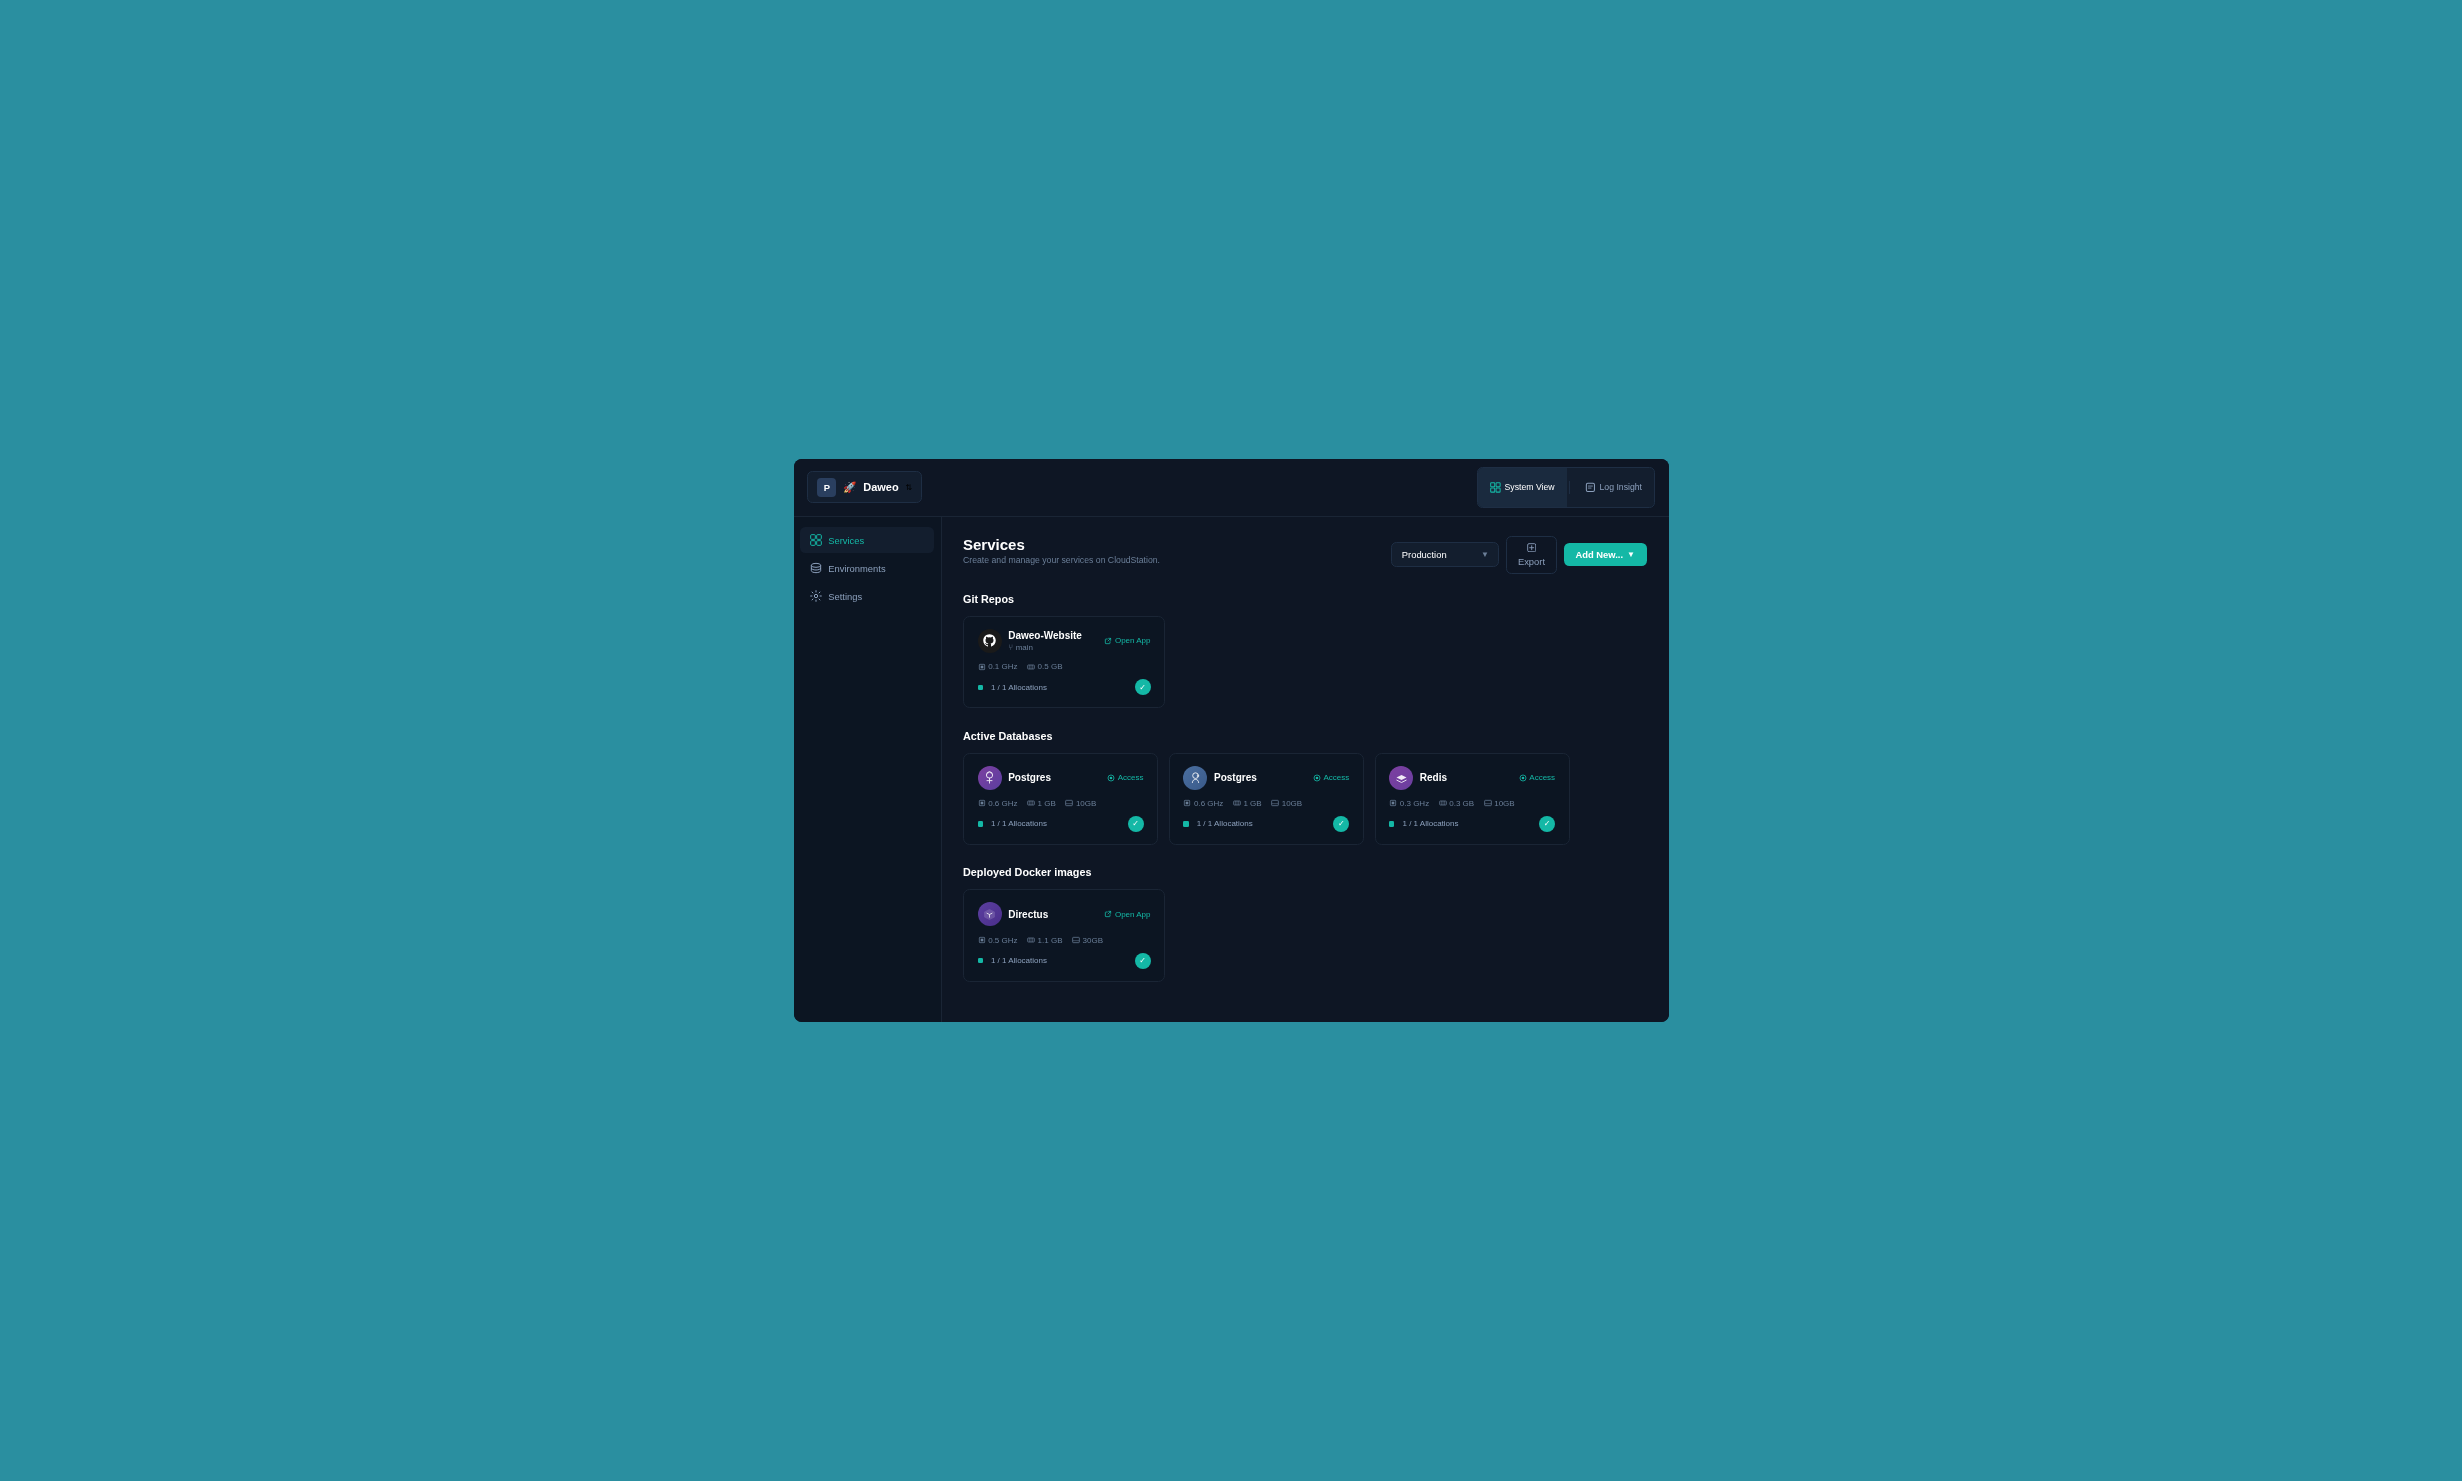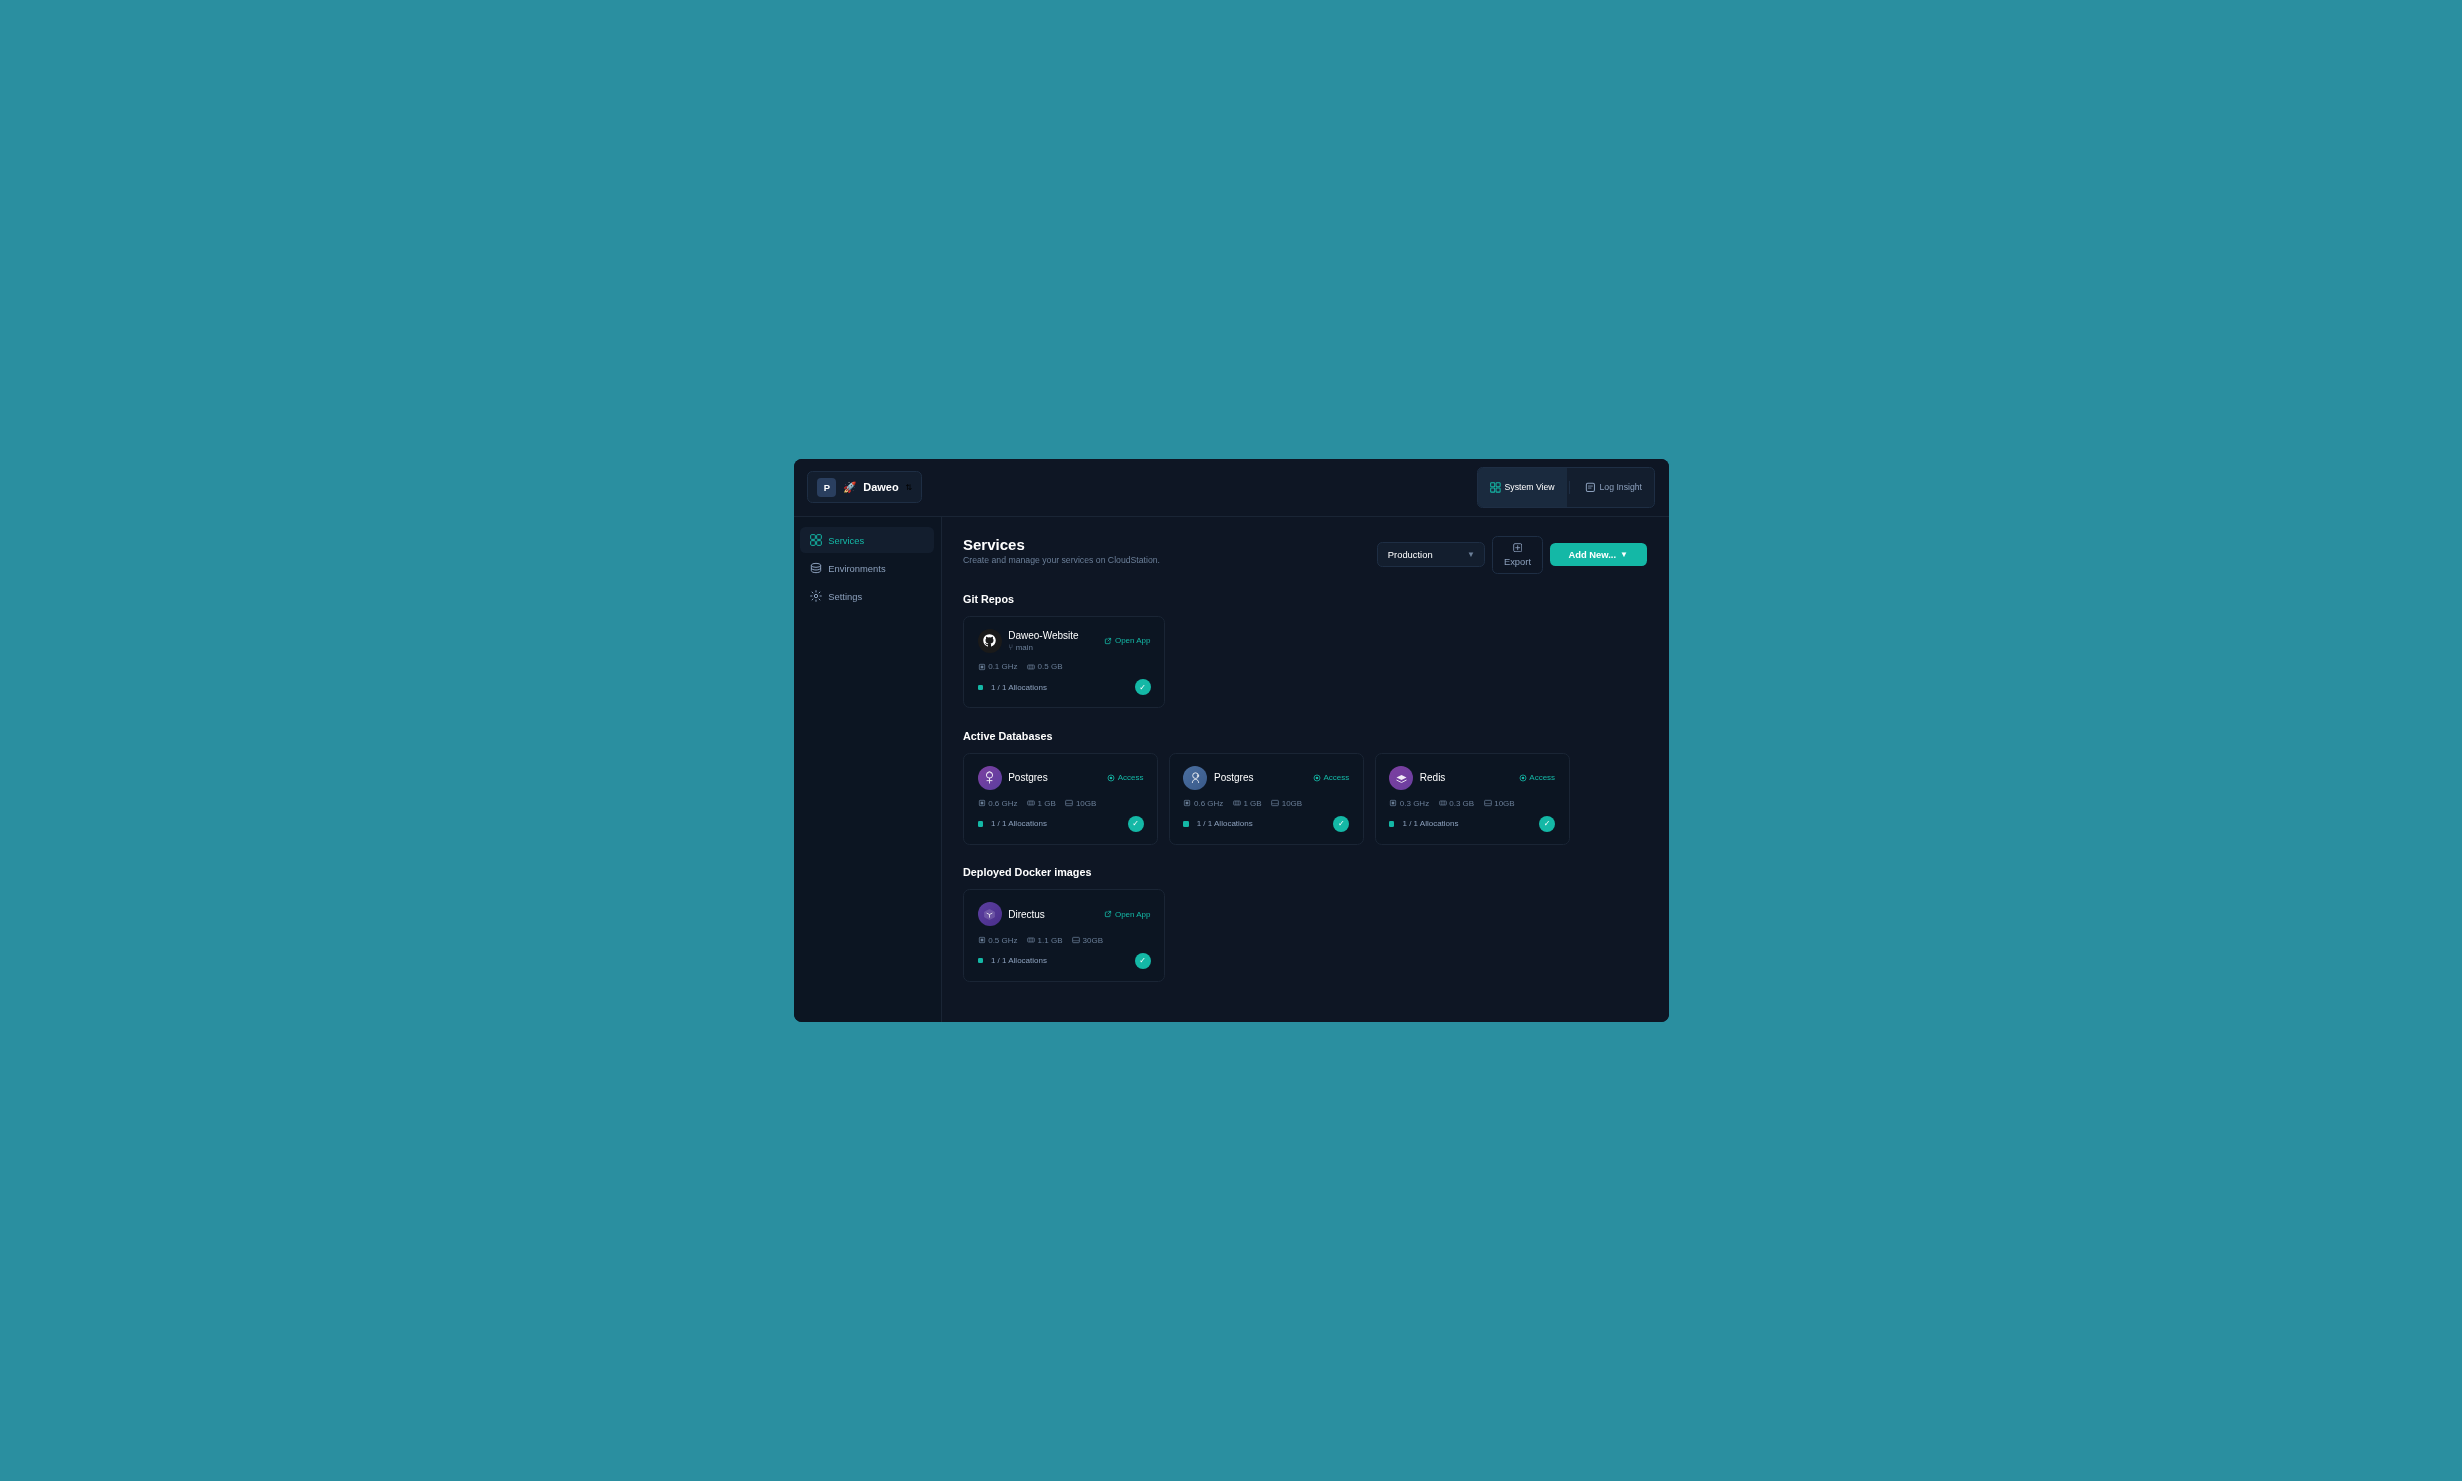--- a/index.html
+++ b/index.html
@@ -165,21 +165,21 @@
       cursor: pointer;
       flex-direction: column;
     }
     .add-btn {
       display: flex;
       align-items: center;
       gap: 4px;
       background: #14b8a6;
       border: none;
       border-radius: 5.4px;
-      padding: 6px 19px;
+      padding: 6px 12px;
       color: #fff;
       font-size: 9.4px;
       font-weight: 600;
       cursor: pointer;
     }
     
     .section-title {
       color: #fff;
       font-size: 10.8px;
       font-weight: 600;
@@ -220,21 +220,21 @@
       border-radius: 50%;
       display: flex; align-items: center; justify-content: center;
       font-size: 12px;
       overflow: hidden;
     }
     .card-icon-github { background: #1a1a1a; color: #fff; font-size: 13.5px; }
     .card-name-group {}
     .card-name {
       color: #fff;
       font-size: 10px;
-      font-weight: 400;
+      font-weight: 700;
     }
     .card-branch {
       color: #6b7f98;
       font-size: 8px;
       display: flex; align-items: center; gap: 2.7px;
       margin-top: 1.3px;
     }
     .card-action-link {
       color: #14b8a6;
       font-size: 8px;

